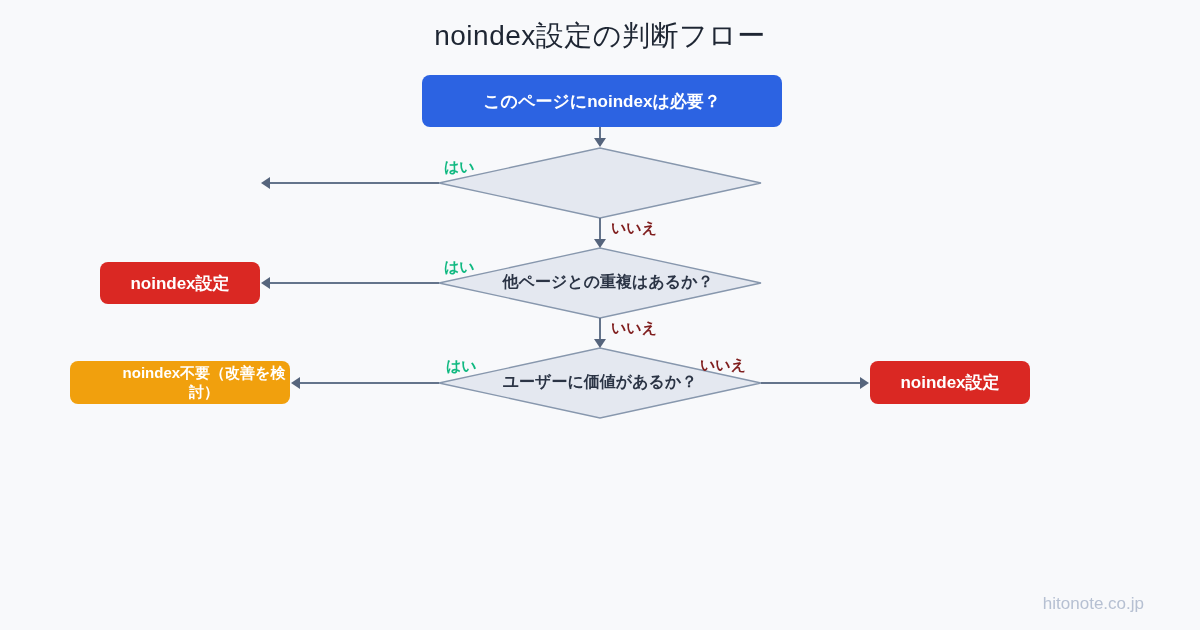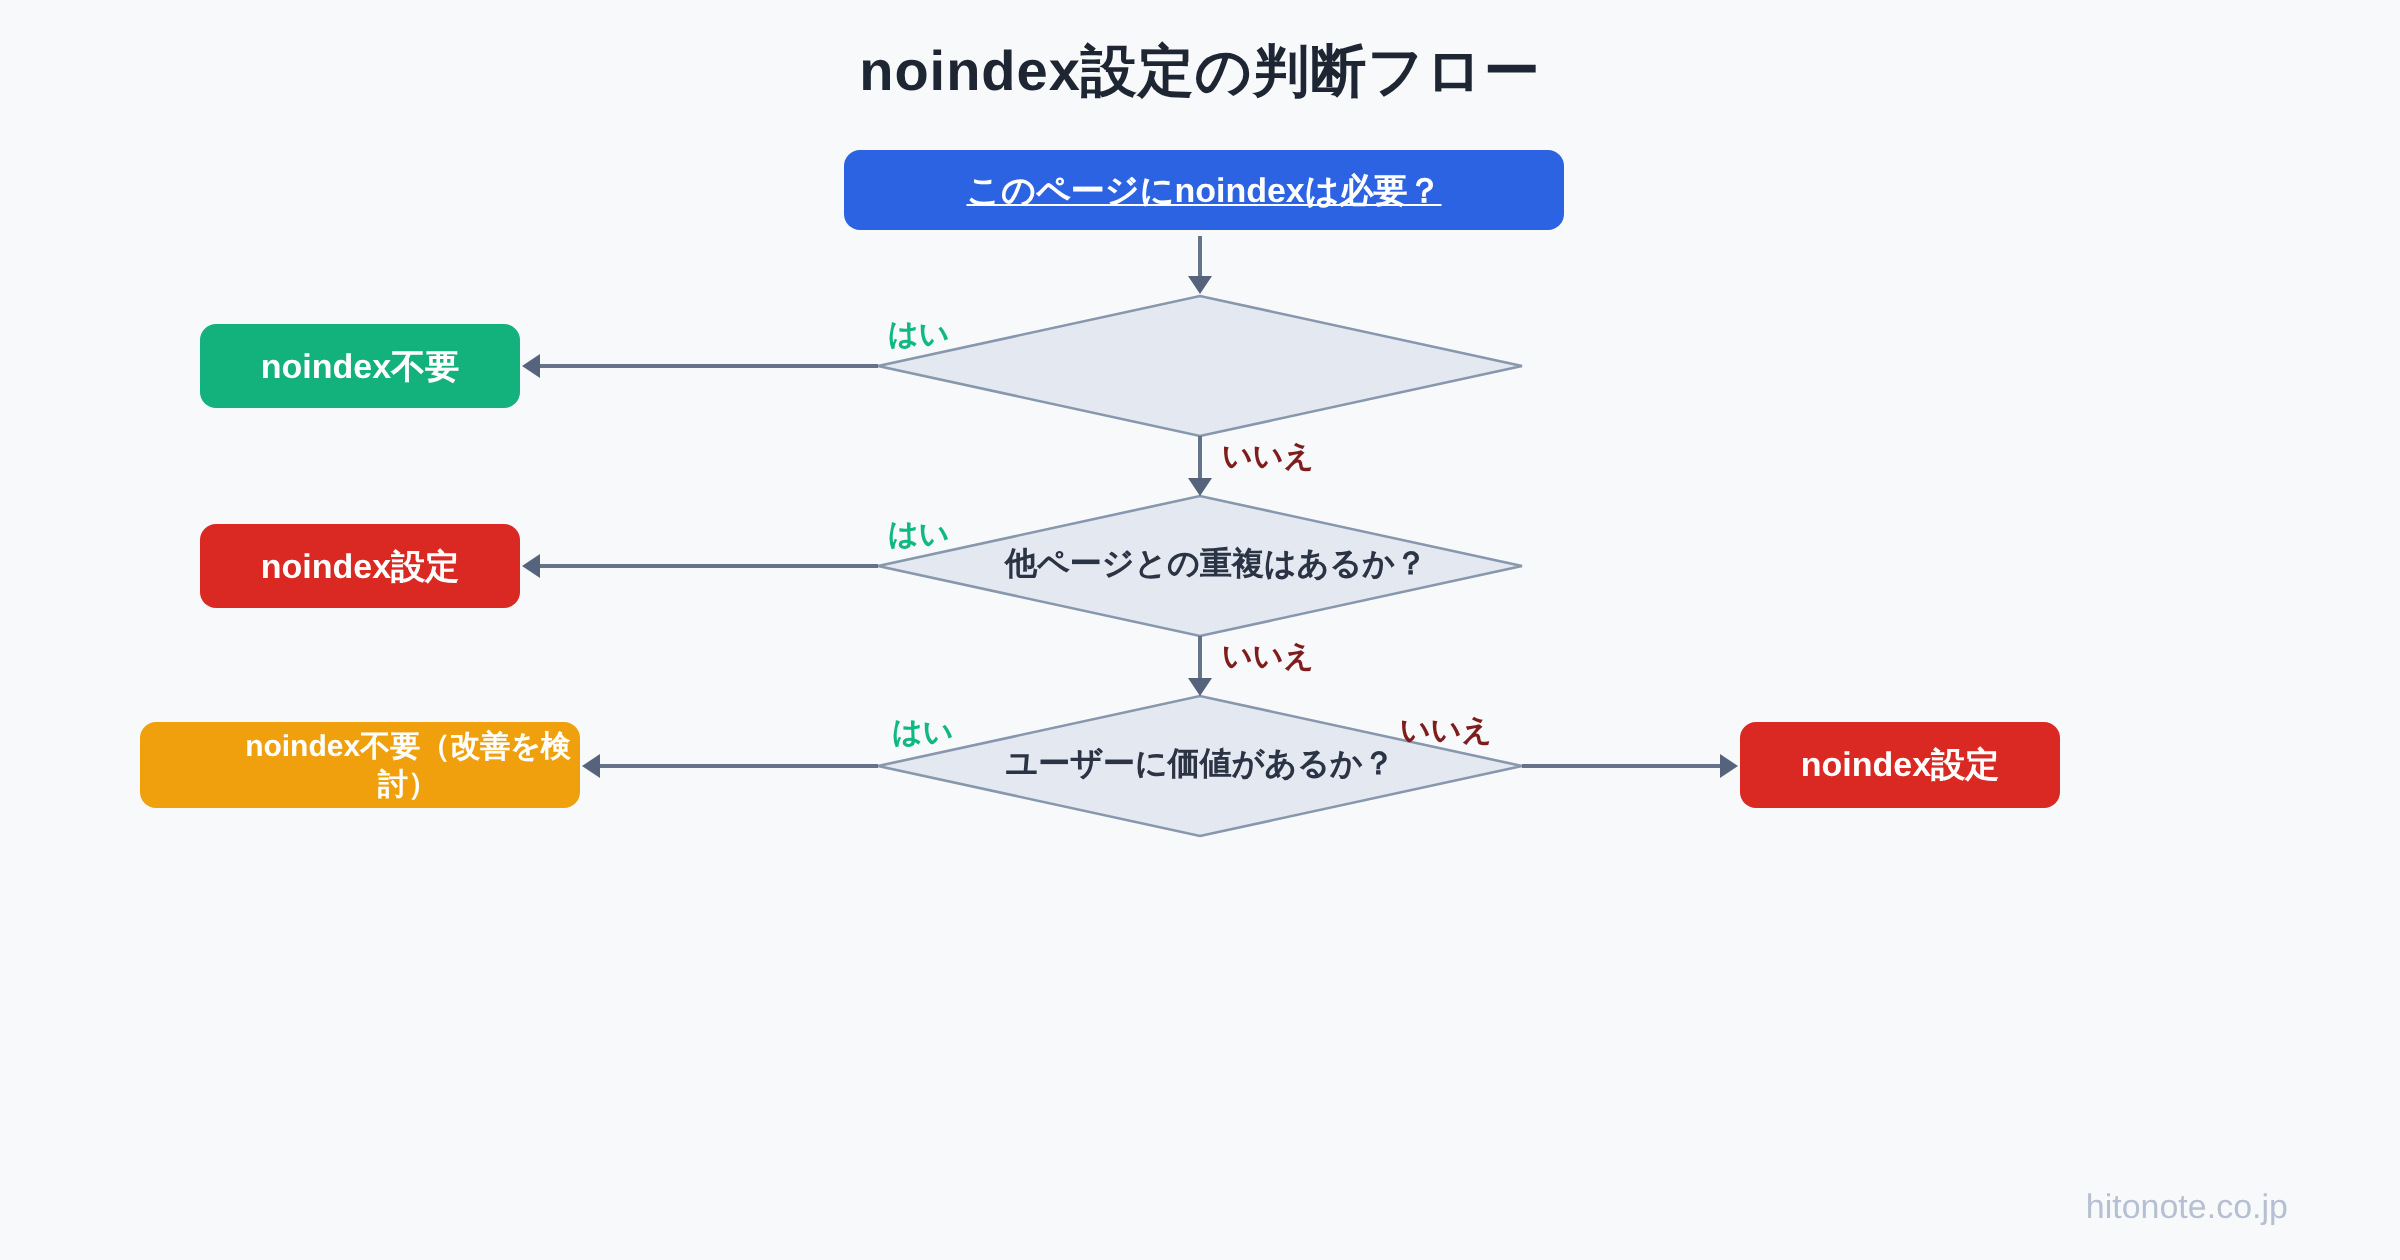--- a/index.html
+++ b/index.html
@@ -10,21 +10,21 @@
     height: 630px;
     background: #f8f9fb;
     overflow: hidden;
   }
   .title {
     position: absolute;
     left: 0; top: 17px;
     width: 1200px;
     text-align: center;
     font-size: 28px;
-    font-weight: bold;
+    font-weight: normal;
     color: #1e2633;
     letter-spacing: 0.5px;
   }
   .wires {
     position: absolute;
     left: 0; top: 0;
     width: 1200px;
     height: 630px;
   }
   .node {
@@ -32,21 +32,21 @@
     border-radius: 8px;
     color: #ffffff;
     font-weight: bold;
     font-size: 17px;
     display: flex;
     align-items: center;
     justify-content: center;
     text-align: center;
     box-sizing: border-box;
   }
-  .node.start { left: 422px; top: 75px; width: 360px; height: 40px; text-decoration: underline; }
+  .node.start { left: 422px; top: 75px; width: 360px; height: 52px; }
   .node.out-green  { left: 100px; top: 162px; width: 160px; height: 42px; }
   .node.out-red2   { left: 100px; top: 262px; width: 160px; height: 42px; }
   .node.out-orange { left: 70px;  top: 361px; width: 220px; height: 43px; font-size: 15px; }
   .node.out-red4   { left: 870px; top: 361px; width: 160px; height: 43px; }
   .question {
     position: absolute;
     width: 300px;
     text-align: center;
     font-size: 16px;
     font-weight: bold;
@@ -115,20 +115,19 @@
   <div class="question q2">他ページとの重複はあるか？</div>
   <div class="question q3">ユーザーに価値があるか？</div>
 
   <div class="edge-label yes yes1">はい</div>
   <div class="edge-label no no1">いいえ</div>
   <div class="edge-label yes yes2">はい</div>
   <div class="edge-label no no2">いいえ</div>
   <div class="edge-label yes yes3">はい</div>
   <div class="edge-label no no3">いいえ</div>
 
-  <div class="node out-green" style="background-color: rgb(19, 178, 124);">noindex不要</div>
   <div class="node out-red2" style="background-color: rgb(218, 40, 35);">noindex設定</div>
   <div class="node out-orange" style="background-color: rgb(241, 160, 13); padding-left: 48px;">noindex不要（改善を検討）</div>
   <div class="node out-red4" style="background-color: rgb(218, 40, 35);">noindex設定</div>
 
   <div class="watermark">hitonote.co.jp</div>
 
 </div>
 
 </body></html>

